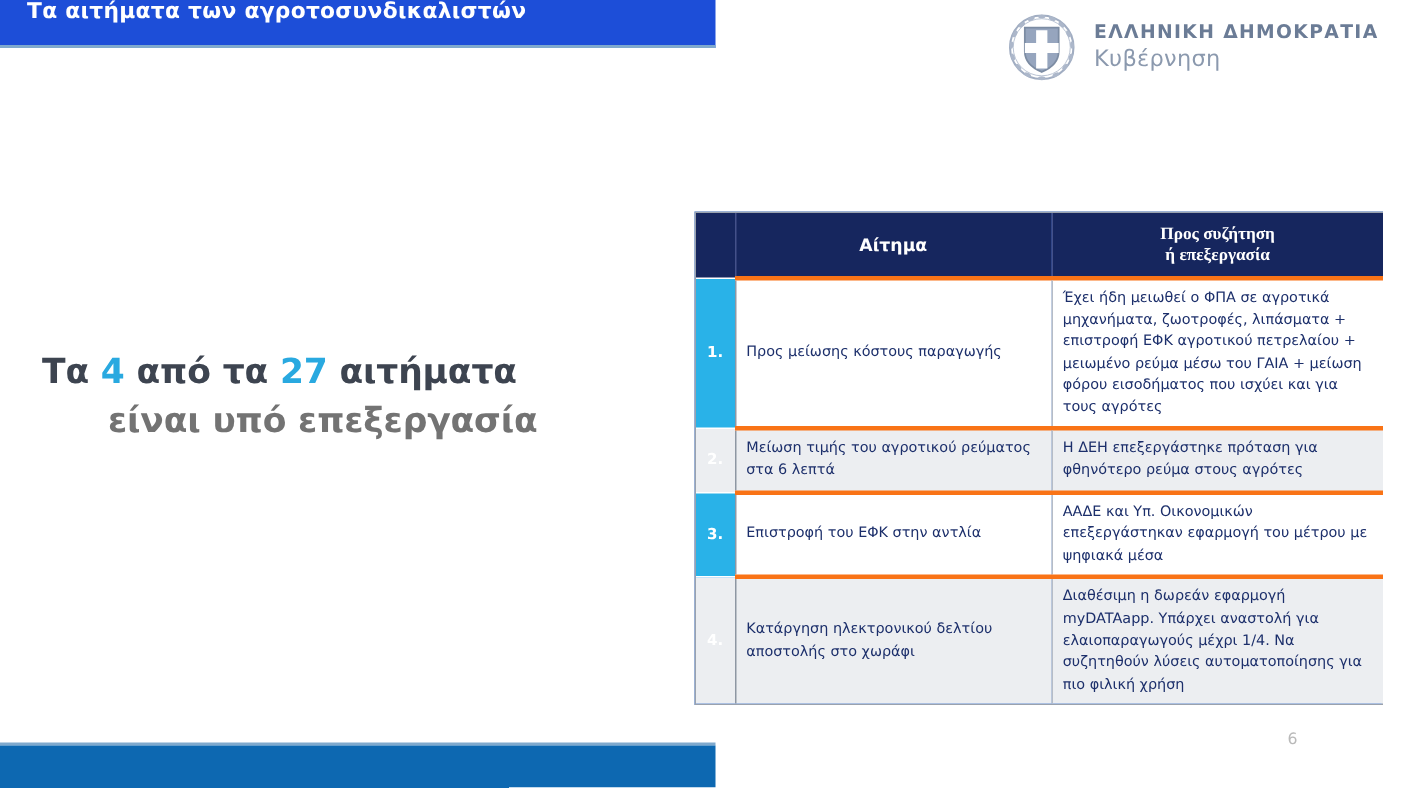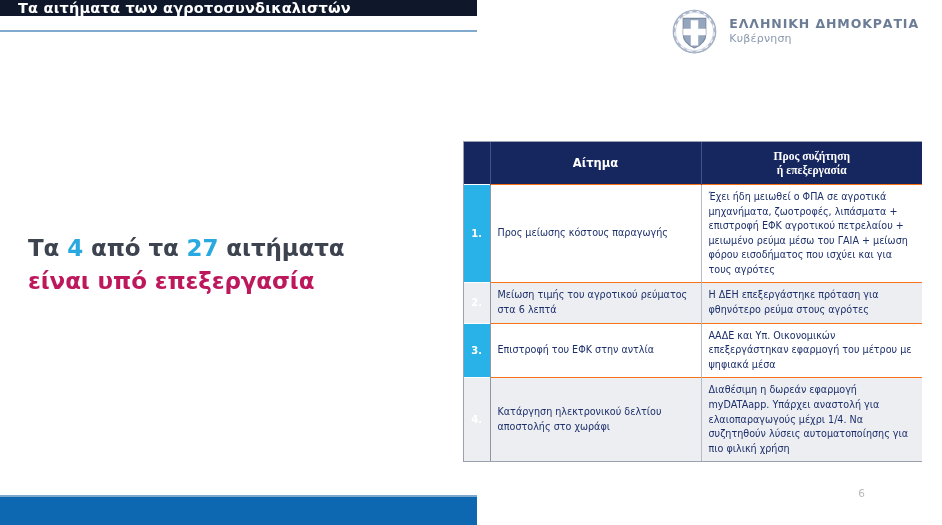--- a/index.html
+++ b/index.html
@@ -15,22 +15,22 @@
     font-family: "DejaVu Sans", "Liberation Sans", sans-serif;
     background: #ffffff;
   }
 
   
   #title-band {
     position: absolute;
     left: 0;
     top: 0;
     width: 477px;
-    height: 16px;
-    background: #0f172a;
+    height: 32px;
+    background: #1d4ed8;
     display: flex;
     align-items: flex-start;
   }
   #title-band-text {
     color: #ffffff;
     font-size: 14.5px;
     font-weight: bold;
     letter-spacing: .2px;
     padding-left: 18px;
     white-space: nowrap;
@@ -83,21 +83,21 @@
     justify-content: center;
     line-height: 1.18;
   }
   #brand-line1 {
     font-size: 12.5px;
     font-weight: bold;
     letter-spacing: .9px;
     color: #6b7c96;
   }
   #brand-line2 {
-    font-size: 11px;
+    font-size: 15px;
     letter-spacing: .2px;
     color: #8b99ae;
     margin-top: 2px;
   }
 
   
   #headline {
     position: absolute;
     left: 28px;
     top: 232px;
@@ -105,22 +105,23 @@
     font-size: 23px;
     font-weight: bold;
     line-height: 1.42;
     color: #3d4450;
     letter-spacing: -.1px;
   }
   .accent {
     color: #29a9e0;
   }
   #headline-line2 {
-    color: #be185d;
+    color: #737373;
     display: block;
+    margin-left: 44px;
   }
 
   
   #req-table {
     position: absolute;
     left: 463px;
     top: 141px;
     width: 459px;
     border: 1px solid #9aa2ae;
     box-sizing: border-box;
@@ -155,21 +156,21 @@
     padding: 0;
   }
   thead th:last-child { border-right: none; font-family: Liberation Serif, serif; }
 
   
   tbody td {
     vertical-align: middle;
     font-size: 9.6px;
     line-height: 1.52;
     color: #1c2f6b;
-    border-top: 1px solid #f97316;
+    border-top: 3px solid #f97316;
     border-right: 1px solid #b6bcc6;
     padding: 5px 7px 5px 7px;
   }
   tbody td:last-child { border-right: none; }
 
   td.num-cell {
     background: #29b2e8;
     color: #ffffff;
     font-weight: bold;
     font-size: 10px;

